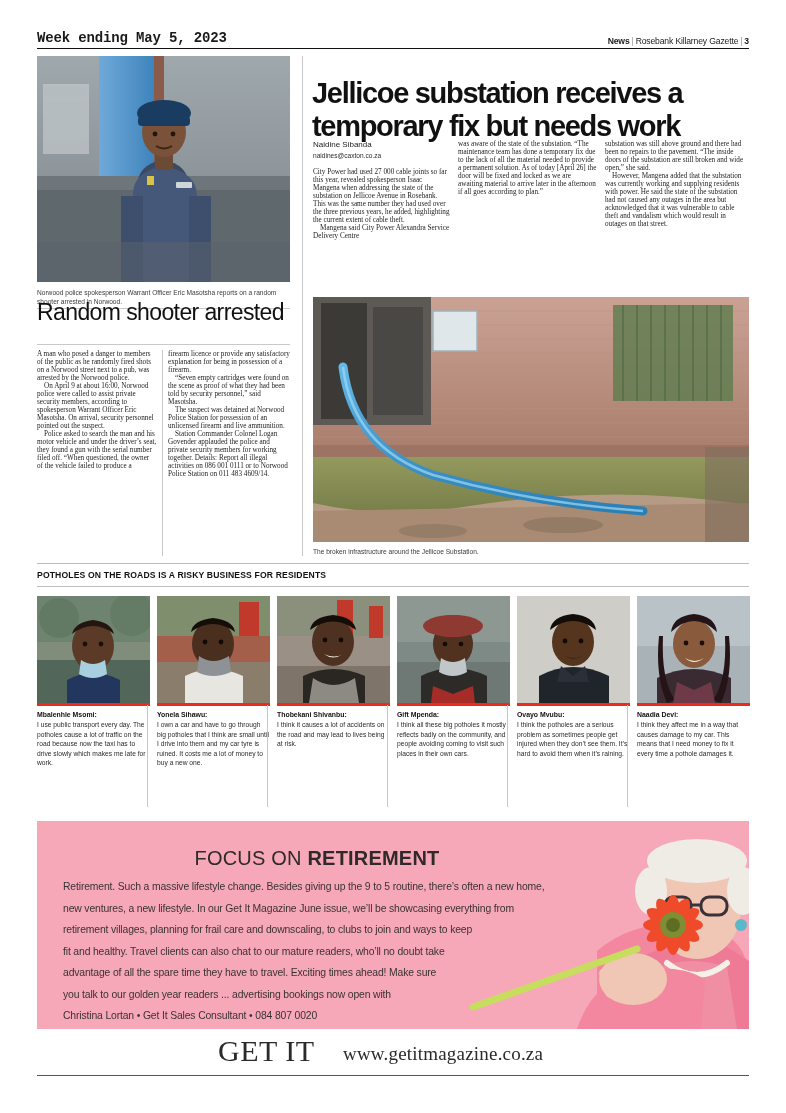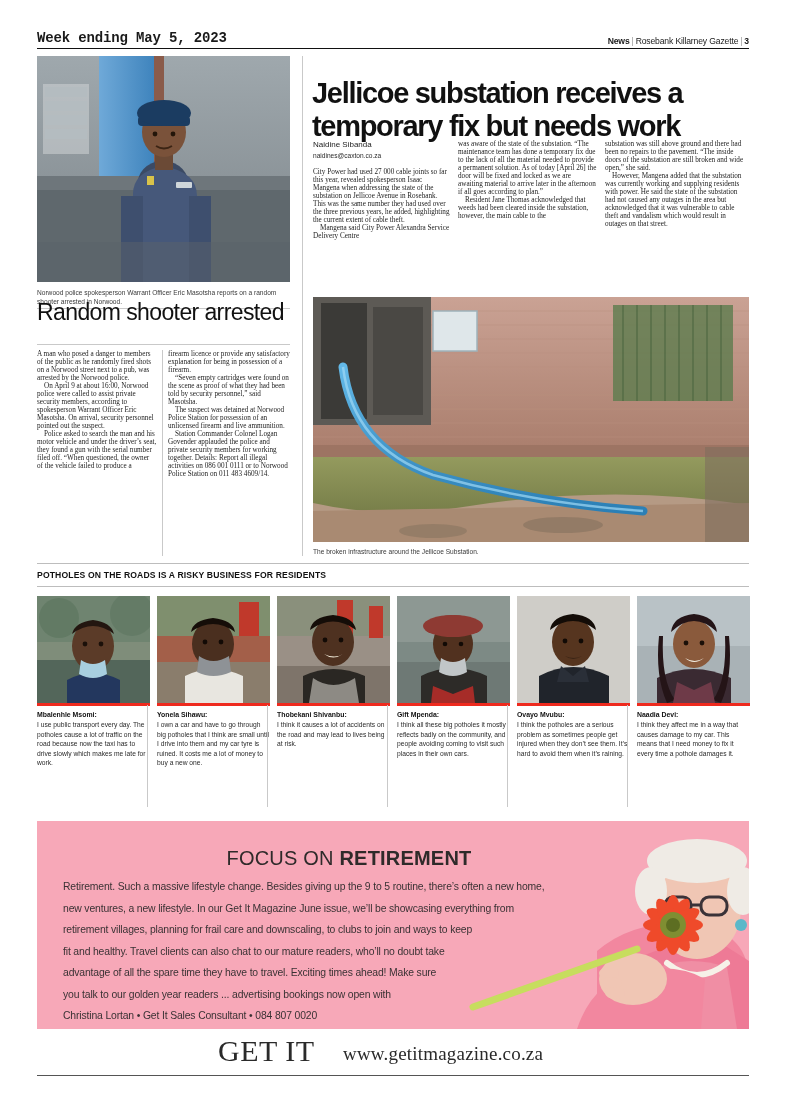--- a/index.html
+++ b/index.html
@@ -48,21 +48,21 @@
     letter-spacing:0.15px;color:#111;}
   .vox{position:absolute;top:596px;width:113px;}
   .vox .vp{width:113px;height:107px;overflow:hidden;position:relative;background:#8c9aa2;}
   .vox .redbar{width:113px;height:3px;background:#ee2a1e;}
   .vox .vname{font-size:6.9px;font-weight:bold;color:#111;margin-top:4px;line-height:9.4px;}
   .vox .vtext{font-size:6.7px;line-height:9.4px;color:#2a2a2a;margin-top:1px;}
 
   
   .ad{position:absolute;left:37px;top:821px;width:712px;height:208px;background:#f7a8b8;overflow:hidden;}
   .ad-head{position:absolute;left:0;top:26px;width:560px;text-align:center;
-    font-size:20px;letter-spacing:0.2px;color:#2f2a2a;font-family:"Liberation Sans",sans-serif;padding-left:32px;}
+    font-size:20px;letter-spacing:0.2px;color:#2f2a2a;font-family:"Liberation Sans",sans-serif;}
   .ad-head b{font-weight:bold;}
   .ad-body{position:absolute;left:26px;top:55px;width:600px;
     font-size:10.4px;line-height:21.5px;color:#3a3234;font-family:"Liberation Sans",sans-serif;
     letter-spacing:-0.15px;}
   .ad-body div{white-space:nowrap;}
   .ad-footer{position:absolute;left:37px;top:1029px;width:712px;height:46px;background:#ffffff;
     border-bottom:1.4px solid #555;}
   .getit{position:absolute;left:218px;top:1034px;font-family:"Liberation Serif",serif;
     font-size:30px;color:#2a2a2a;letter-spacing:0.5px;}
   .geturl{position:absolute;left:343px;top:1043px;font-family:"Liberation Serif",serif;
@@ -152,21 +152,20 @@
     <div>Naidine Sibanda</div>
     <div class="mail">naidines@caxton.co.za</div>
   </div>
 
   <div class="body-col" style="left:313px;top:168px;width:137px;">
     <p>City Power had used 27 000 cable joints so far this year, revealed spokesperson Isaac Mangena when addressing the state of the substation on Jellicoe Avenue in Rosebank. This was the same number they had used over the three previous years, he added, highlighting the current extent of cable theft.</p>
     <p class="ind">Mangena said City Power Alexandra Service Delivery Centre</p>
   </div>
   <div class="body-col" style="left:458px;top:140px;width:139px;">
     <p>was aware of the state of the substation. “The maintenance team has done a temporary fix due to the lack of all the material needed to provide a permanent solution. As of today [April 26] the door will be fixed and locked as we are awaiting material to arrive later in the afternoon if all goes according to plan.”</p>
-    <p class="ind">Resident Jane Thomas acknowledged that weeds had been cleared inside the substation, however, the main cable to the</p>
   </div>
   <div class="body-col" style="left:605px;top:140px;width:144px;">
     <p>substation was still above ground and there had been no repairs to the pavement. “The inside doors of the substation are still broken and wide open,” she said.</p>
     <p class="ind">However, Mangena added that the substation was currently working and supplying residents with power. He said the state of the substation had not caused any outages in the area but acknowledged that it was vulnerable to cable theft and vandalism which would result in outages on that street.</p>
   </div>
 
   <div class="photo" style="left:313px;top:297px;width:436px;height:245px;">
     <svg width="436" height="245" viewBox="0 0 436 245" preserveAspectRatio="none">
       <defs>
         <linearGradient id="brickg" x1="0" y1="0" x2="0" y2="1">

